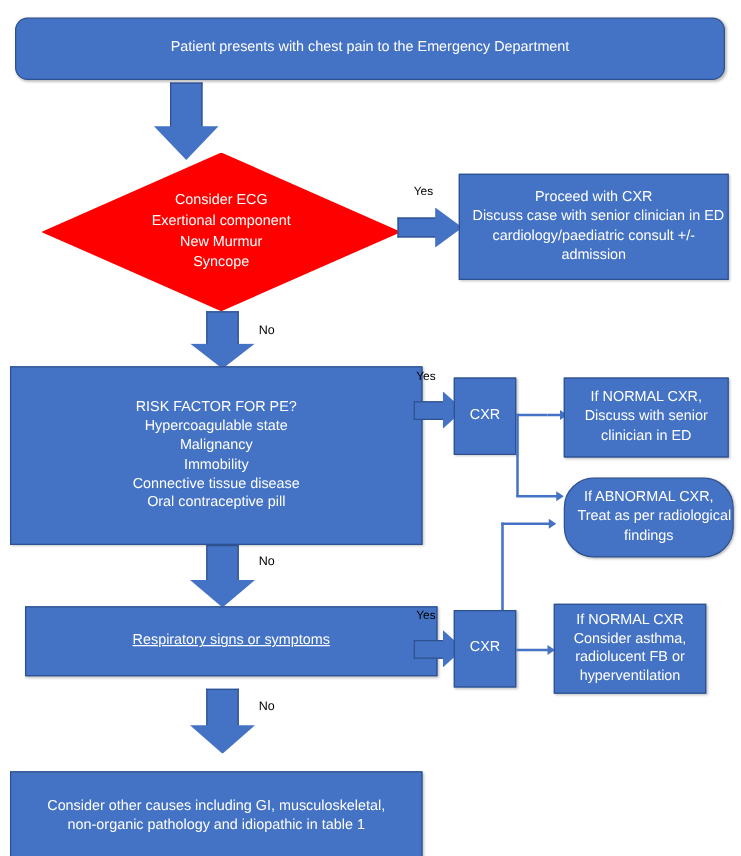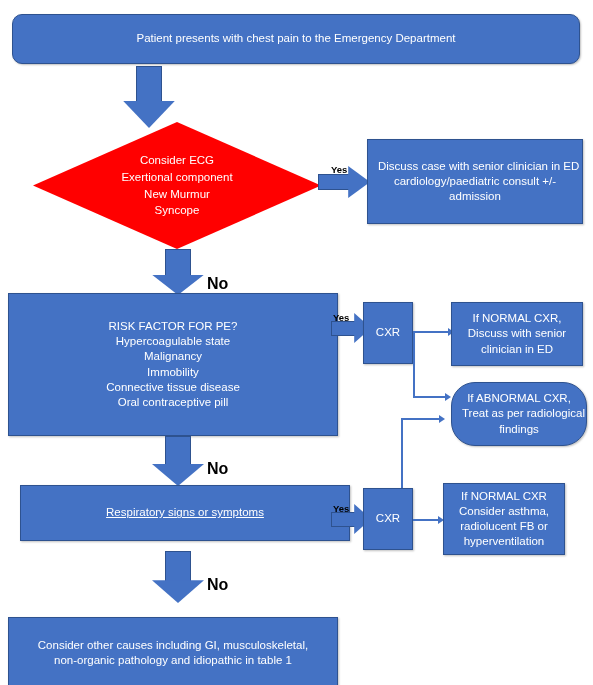--- a/index.html
+++ b/index.html
@@ -140,26 +140,25 @@
     border-top: 4px solid transparent;
     border-bottom: 4px solid transparent;
     border-left: 6px solid #4472C4;
   }
 
   
   .edge-label {
     position: absolute;
     color: #000000;
     font-size: 9.5px;
-    font-weight: bold;
+    font-weight: normal;
     white-space: nowrap;
-    margin-top: 16px;
   }
   .edge-label.no {
-    font-size: 16px;
+    font-size: 10px;
   }
 </style>
 </head>
 <body>
 
 <div id="canvas">
 
   <div class="node rounded" style="left:12px; top:14px; width:568px; height:50px;">
     <div class="lines">
       <div>Patient presents with chest pain to the Emergency Department</div>
@@ -184,20 +183,21 @@
   </div>
 
   <div class="arrow-right" style="left:318px; top:166px; width:52px; height:32px;">
     <div class="shaft"></div>
     <div class="head"></div>
   </div>
   <div class="edge-label" style="left:331px; top:148px;">Yes</div>
 
   <div class="node" style="left:367px; top:139px; width:216px; height:85px;">
     <div class="lines">
+      <div>Proceed with CXR</div>
       <div>Discuss case with senior clinician in ED</div>
       <div>cardiology/paediatric consult +/-</div>
       <div>admission</div>
     </div>
   </div>
 
   <div class="arrow-down" style="left:152px; top:249px; width:52px; height:46px;">
     <div class="shaft"></div>
     <div class="head"></div>
   </div>

